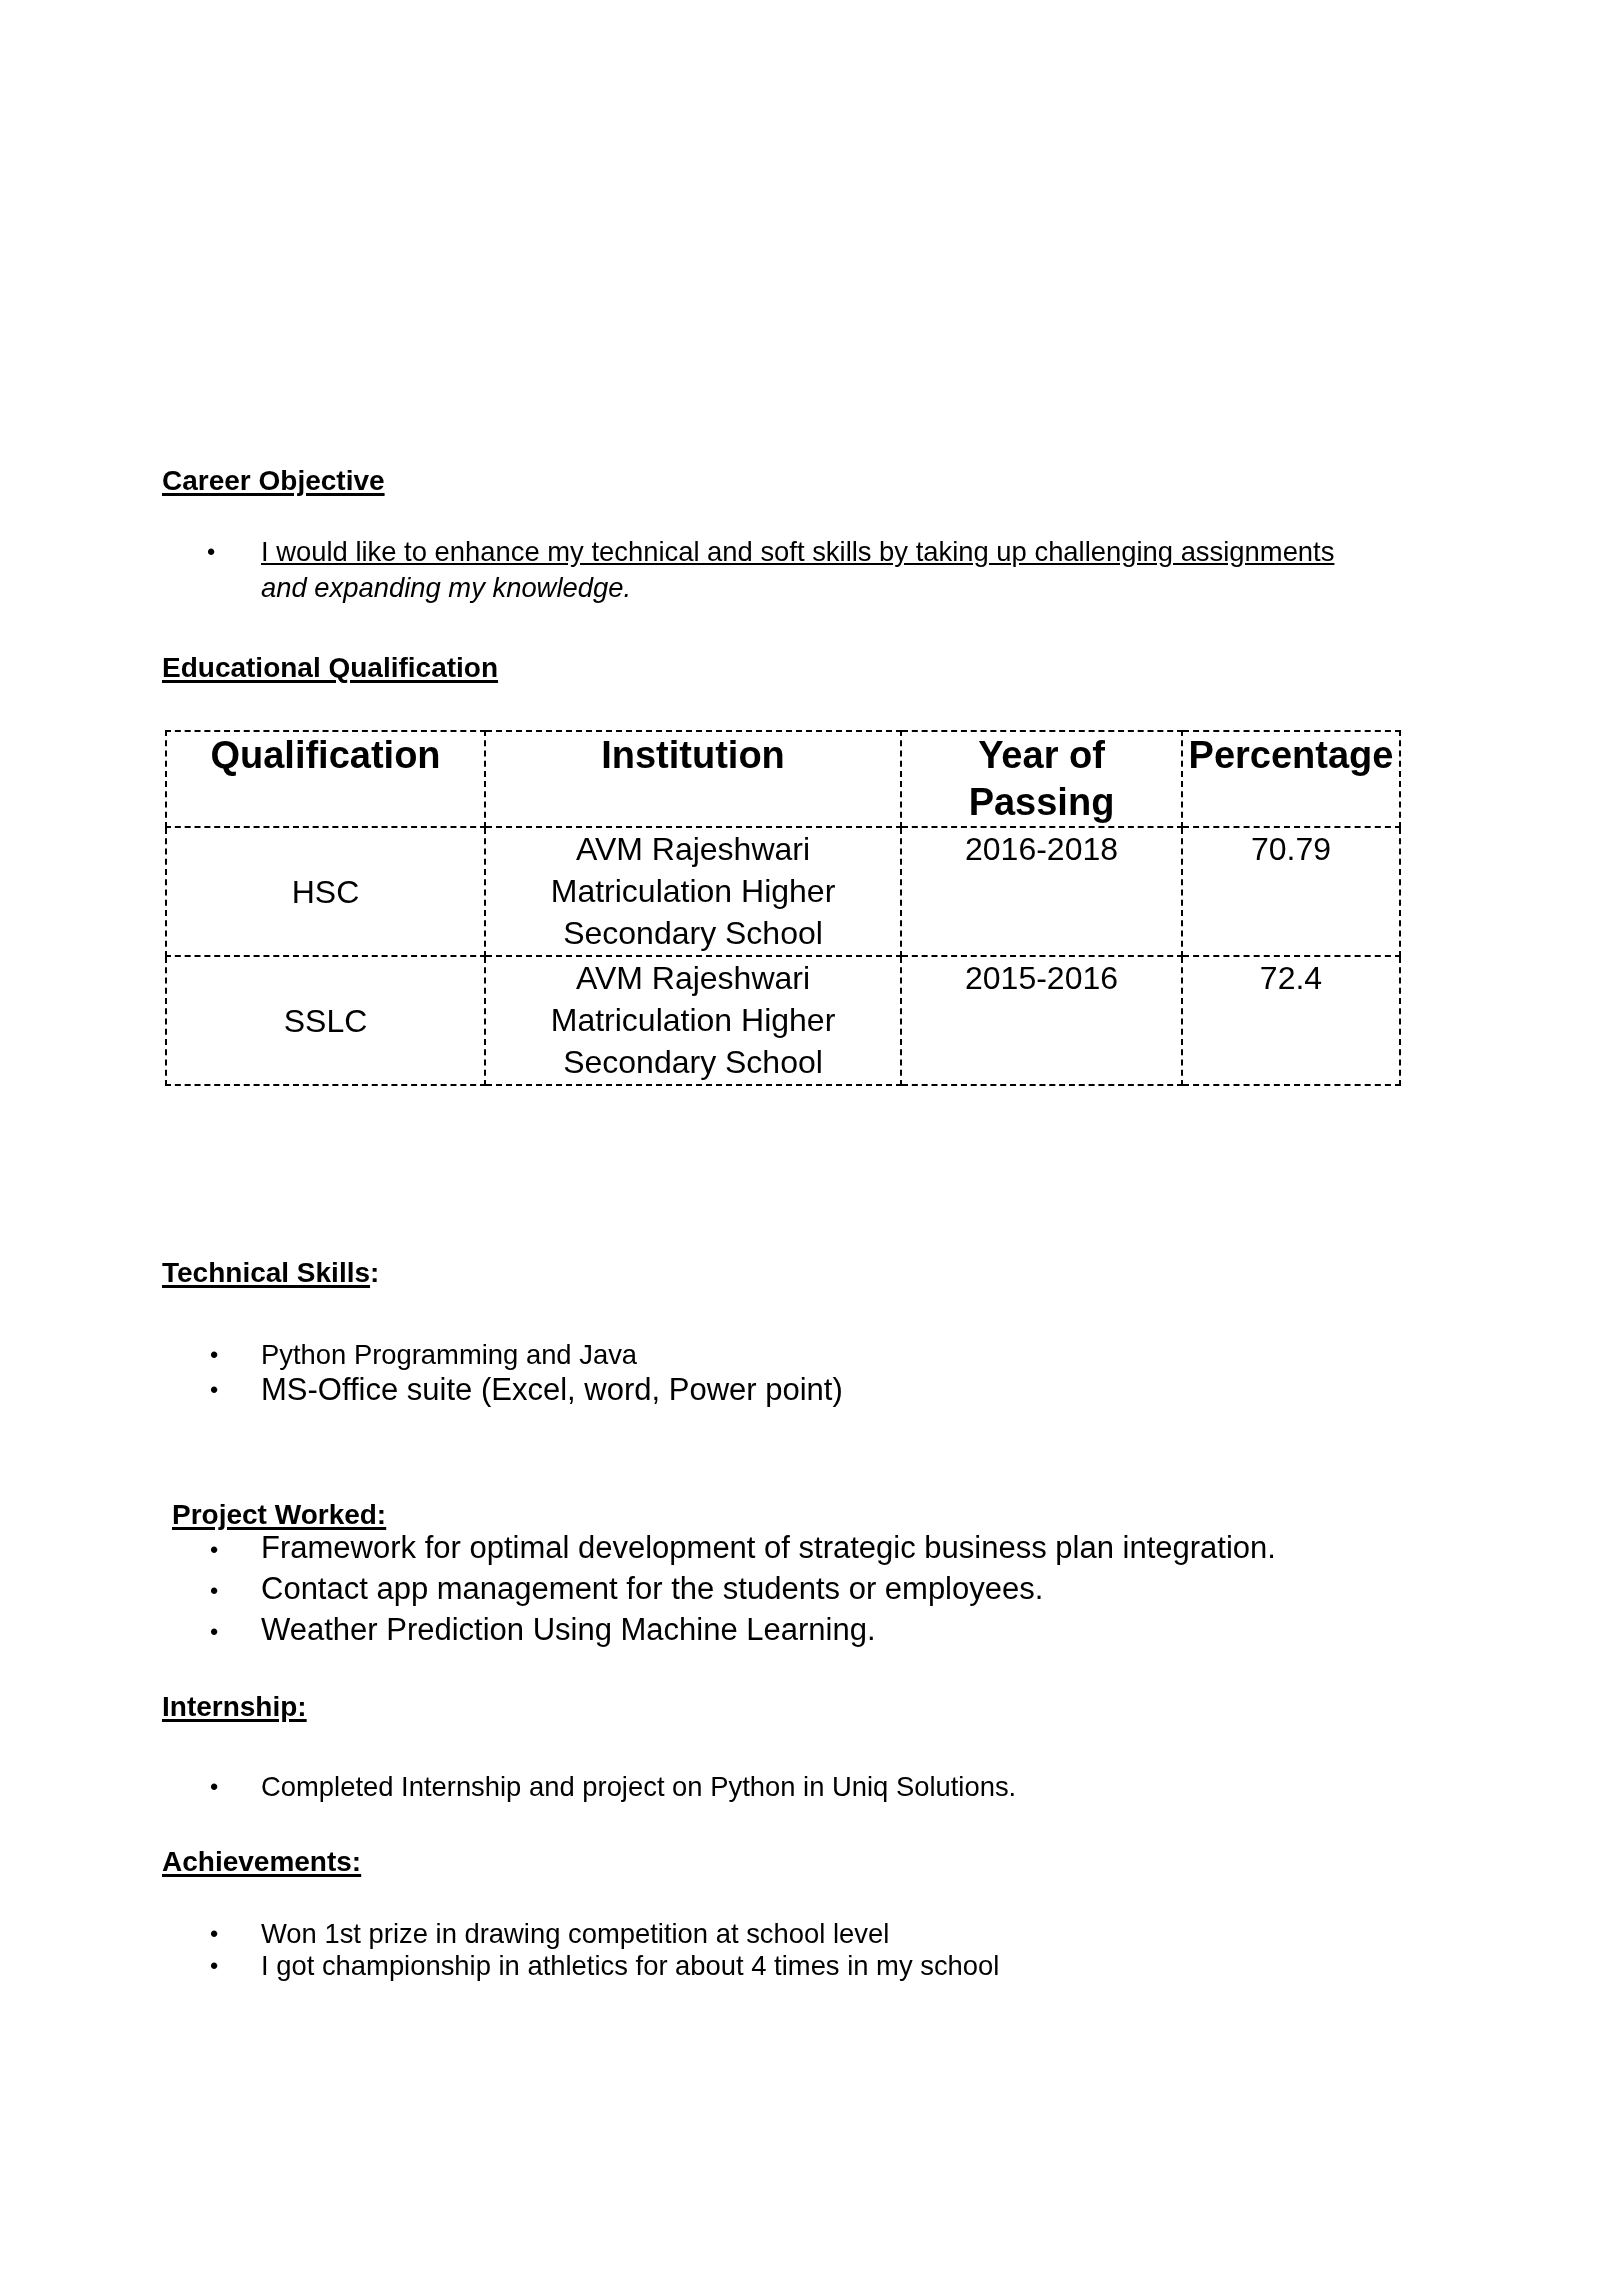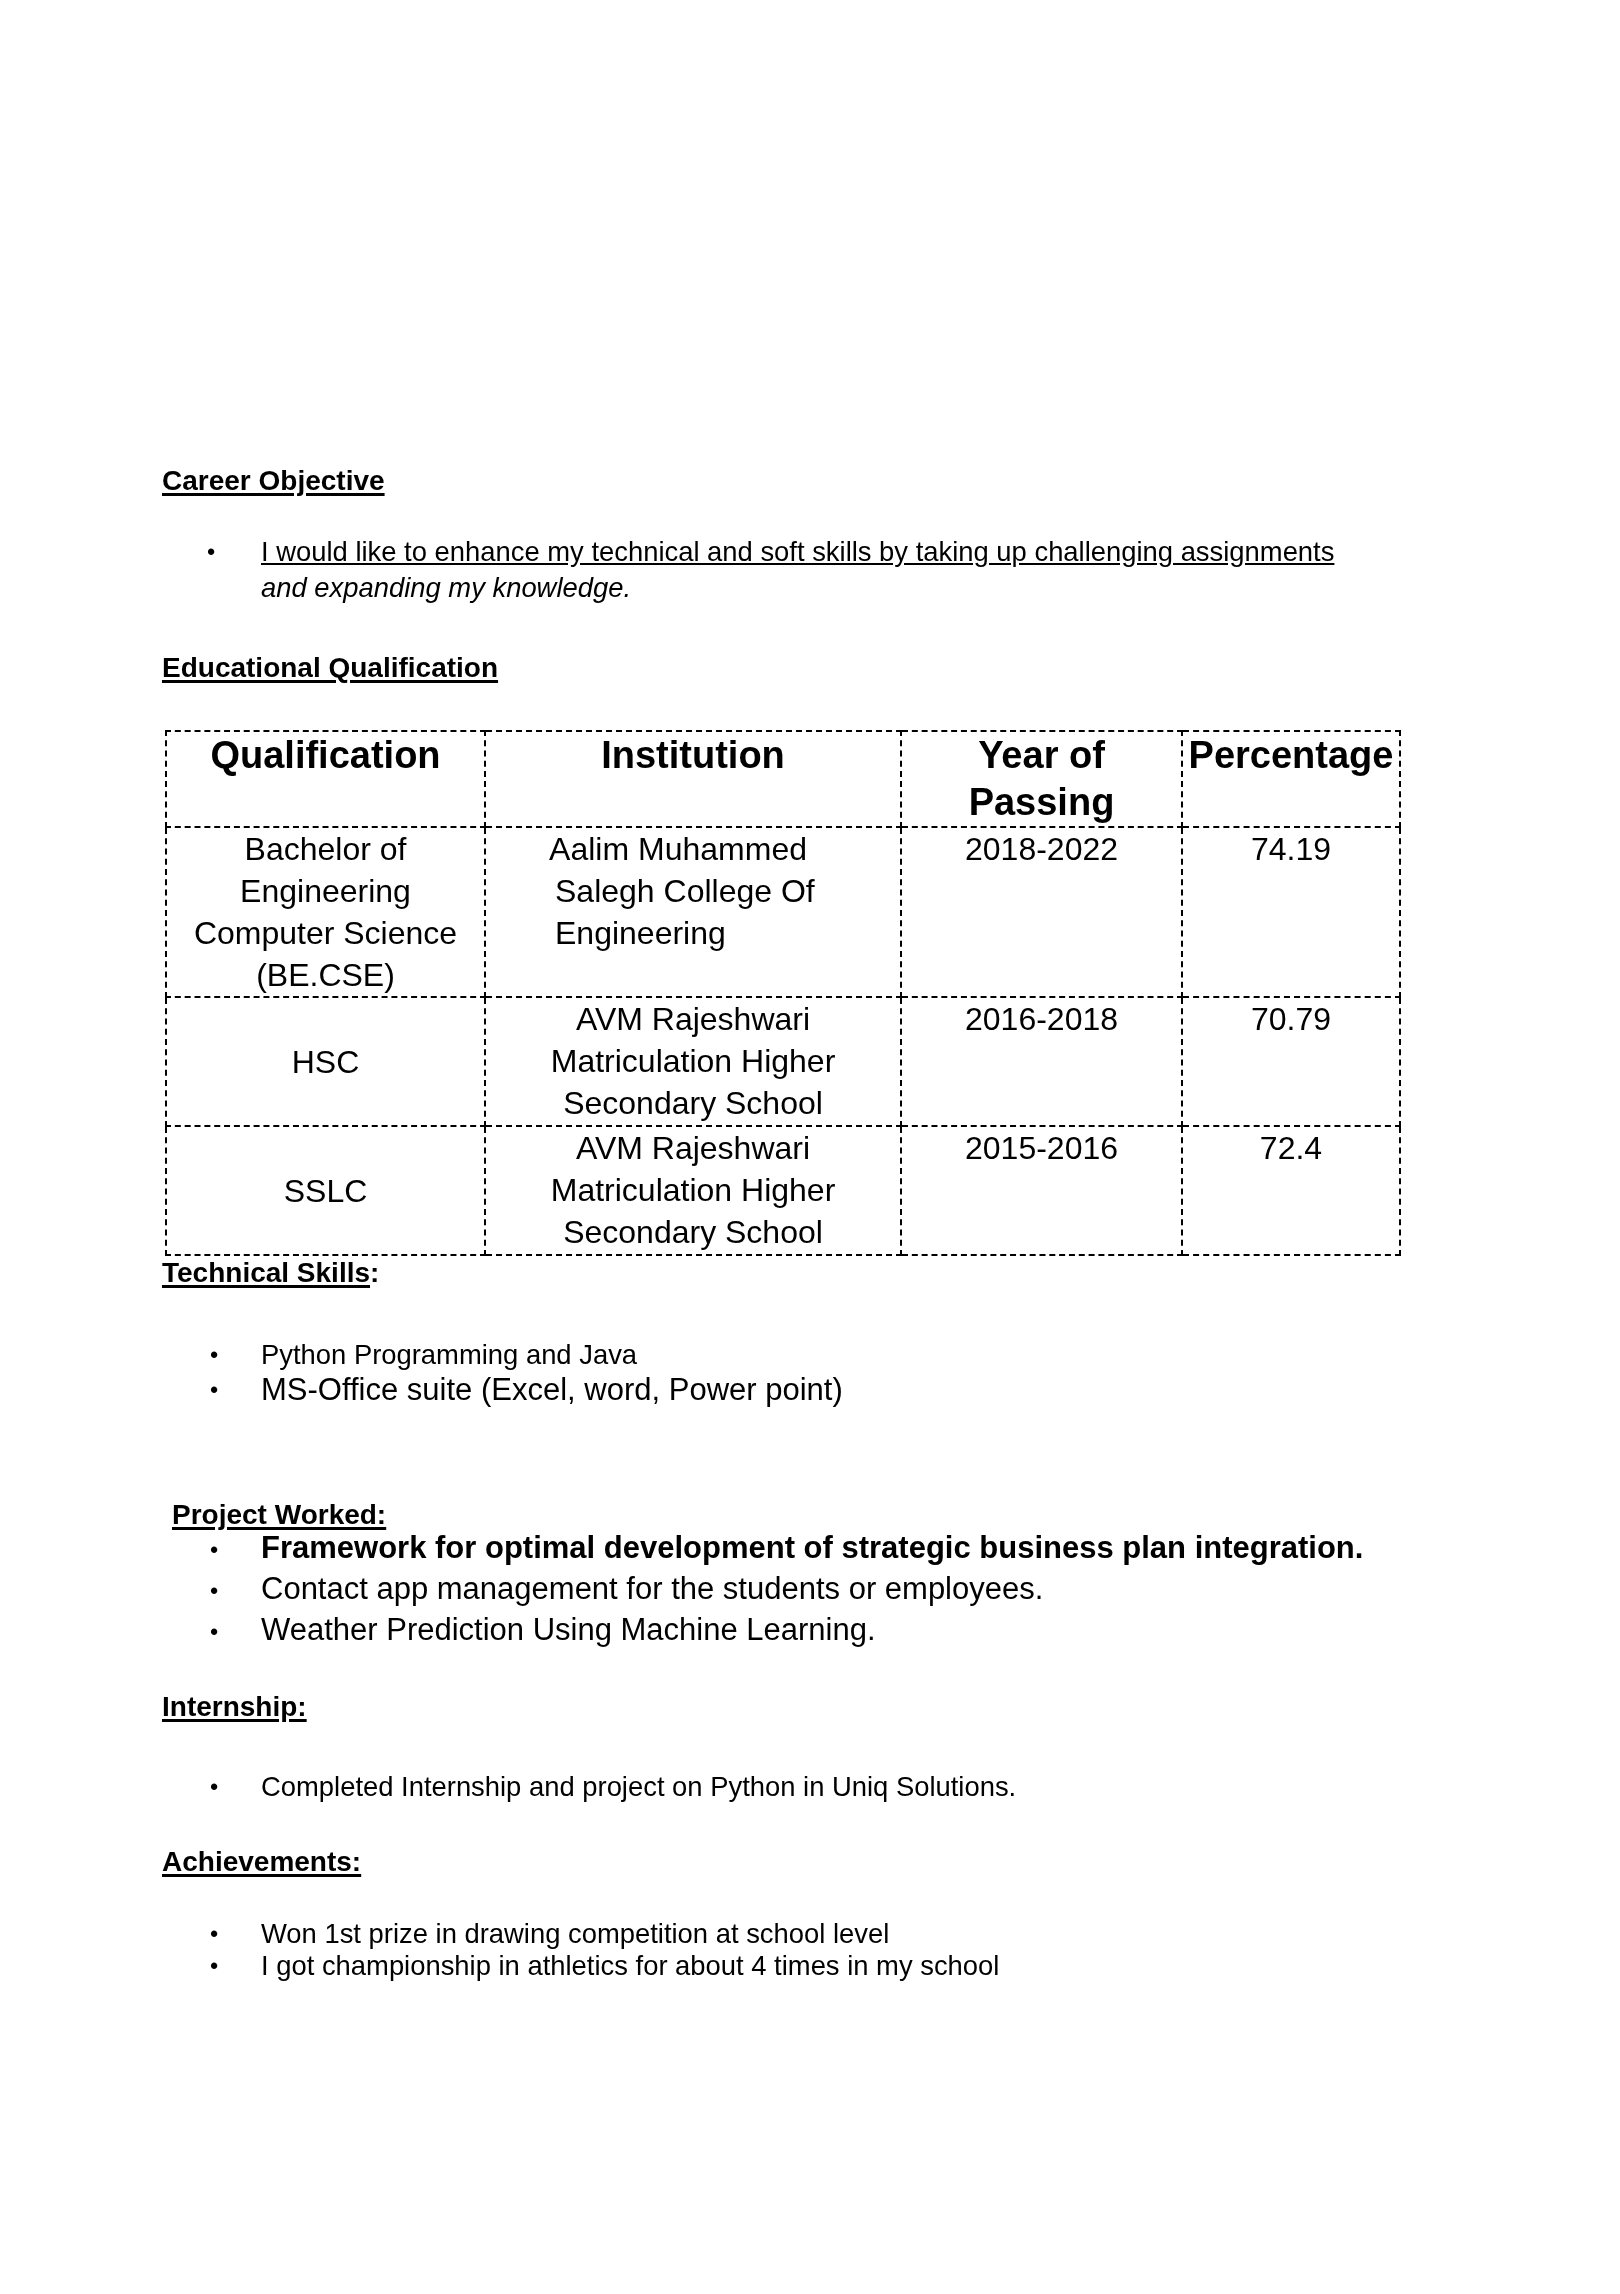--- a/index.html
+++ b/index.html
@@ -56,35 +56,20 @@
 <table class="edu-table">
   <thead>
     <tr>
       <th class="c1">Qualification</th>
       <th class="c2">Institution</th>
       <th class="c3">Year of Passing</th>
       <th class="c4">Percentage</th>
     </tr>
   </thead>
   <tbody>
-    <tr class="r1">
-      <td>
-        <span class="cell-line">Bachelor of</span>
-        <span class="cell-line">Engineering</span>
-        <span class="cell-line">Computer Science</span>
-        <span class="cell-line">(BE.CSE)</span>
-      </td>
-      <td class="inst-left">
-        <span class="cell-line" style="margin-left:-5.9px">Aalim  Muhammed</span>
-        <span class="cell-line">Salegh College Of</span>
-        <span class="cell-line">Engineering</span>
-      </td>
-      <td>2018-2022</td>
-      <td>74.19</td>
-    </tr>
     <tr class="r2">
       <td class="mid">HSC</td>
       <td>
         <span class="cell-line">AVM Rajeshwari</span>
         <span class="cell-line">Matriculation Higher</span>
         <span class="cell-line">Secondary School</span>
       </td>
       <td>2016-2018</td>
       <td>70.79</td>
     </tr>
@@ -106,21 +91,21 @@
 </div>
 <span class="bullet" style="left:210px; top:1344px;">•</span>
 <div class="btext sm" style="left:261px; top:1341px;">Python Programming and Java</div>
 <span class="bullet" style="left:210px; top:1379px;">•</span>
 <div class="btext lg" style="left:261px; top:1374px;">MS-Office suite (Excel, word, Power point)</div>
 
 <div class="abs heading" style="left:172px; top:1459px;margin-top:42px;">
   <span class="ul">Project Worked:</span>
 </div>
 <span class="bullet" style="left:210px; top:1539px;">•</span>
-<div class="btext lg" style="left:261px; top:1532px;font-weight:bold;">Framework for optimal development of strategic business plan integration.</div>
+<div class="btext lg" style="left:261px; top:1532px;">Framework for optimal development of strategic business plan integration.</div>
 <span class="bullet" style="left:210px; top:1580px;">•</span>
 <div class="btext lg" style="left:261px; top:1573px;">Contact app management for the students or employees.</div>
 <span class="bullet" style="left:210px; top:1621px;">•</span>
 <div class="btext lg" style="left:261px; top:1614px;">Weather Prediction Using Machine Learning.</div>
 
 <div class="abs heading" style="left:162px; top:1693px;text-align:right;">
   <span class="ul">Internship:</span>
 </div>
 <span class="bullet" style="left:210px; top:1776px;">•</span>
 <div class="btext sm" style="left:261px; top:1773px;">Completed Internship and project on Python in Uniq Solutions.</div>

